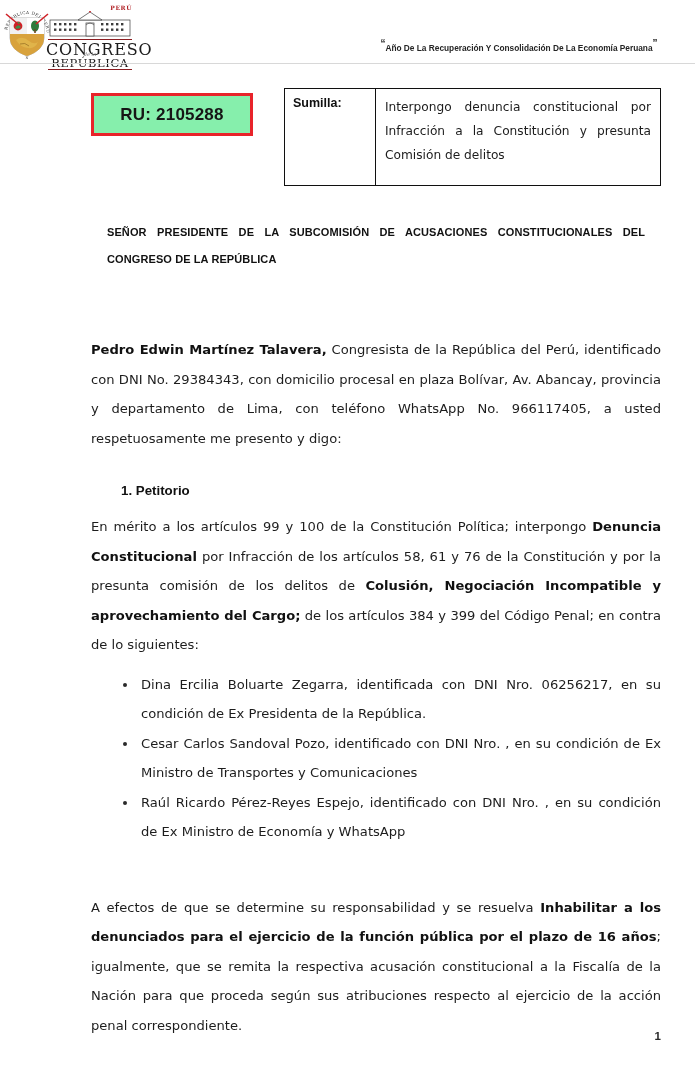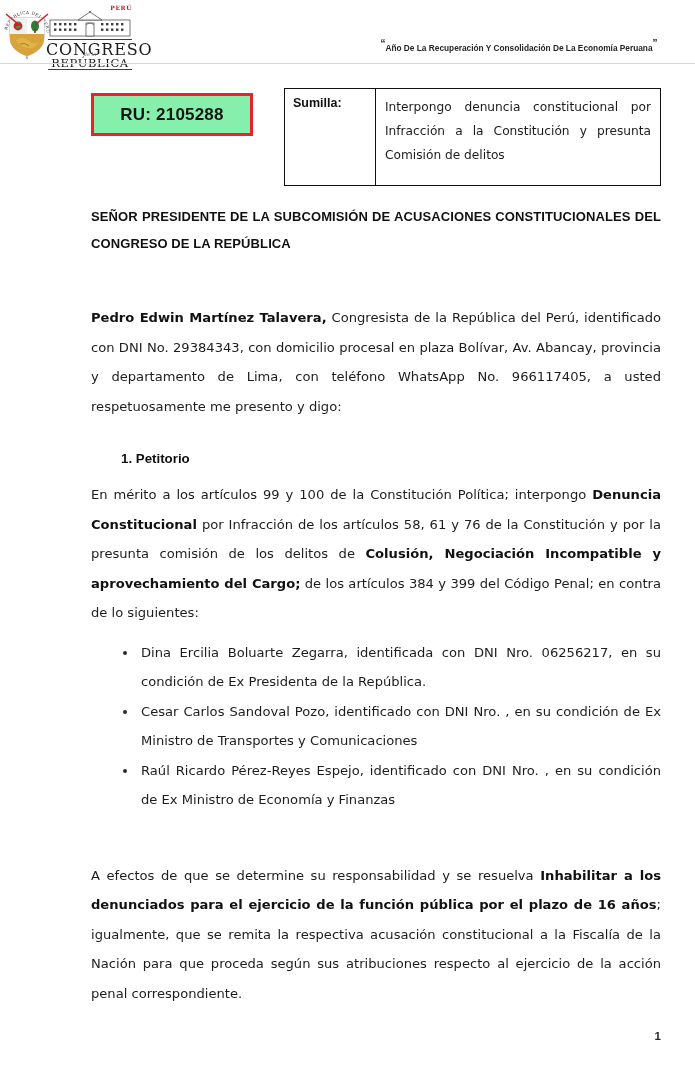--- a/index.html
+++ b/index.html
@@ -166,27 +166,27 @@
 
   
   .doc {
     position: absolute;
     left: 91px; top: 203px;
     width: 570px;
   }
   .main-heading {
     font-family: "Liberation Sans", sans-serif;
     font-weight: bold;
-    font-size: 13px;
+    font-size: 11px;
     line-height: 27px;
     letter-spacing: 0.1px;
     text-align: justify;
     text-align-last: left;
     color: #111;
-    margin: 0;
+    margin: 16px;
   }
   .para {
     font-size: 13.1px;
     line-height: 29.5px;
     text-align: justify;
     text-align-last: left;
     color: #1d1d1d;
     margin: 0;
   }
   .para b { font-weight: bold; color: #111; }
@@ -339,21 +339,21 @@
 
   <p class="para">
     <span>En mérito a los artículos 99 y 100 de la Constitución Política; interpongo </span><b>Denuncia Constitucional</b><span> por Infracción de los artículos 58, 61 y 76 de la Constitución y por la presunta comisión de los delitos de </span><b>Colusión, Negociación Incompatible y aprovechamiento del Cargo;</b><span> de los artículos 384 y 399 del Código Penal; en contra de lo siguientes:</span>
   </p>
 
   <div class="spacer-xs"></div>
 
   <ul class="bullets">
     <li>Dina Ercilia Boluarte Zegarra, identificada con DNI Nro. 06256217, en su condición de Ex Presidenta de la República.</li>
     <li>Cesar Carlos Sandoval Pozo, identificado con DNI Nro. , en su condición de Ex Ministro de Transportes y Comunicaciones</li>
-    <li>Raúl Ricardo Pérez-Reyes Espejo, identificado con DNI Nro. , en su condición de Ex Ministro de Economía y Finanzas</li>
+    <li>Raúl Ricardo Pérez-Reyes Espejo, identificado con DNI Nro. , en su condición de Ex Ministro de Economía y WhatsApp</li>
   </ul>
 
   <div class="spacer-lg"></div>
 
   <p class="para">
     <span>A efectos de que se determine su responsabilidad y se resuelva </span><b>Inhabilitar a los denunciados para el ejercicio de la función pública por el plazo de 16 años</b><span>; igualmente, que se remita la respectiva acusación constitucional a la Fiscalía de la Nación para que proceda según sus atribuciones respecto al ejercicio de la acción penal correspondiente.</span>
   </p>
 
 </div>
 

